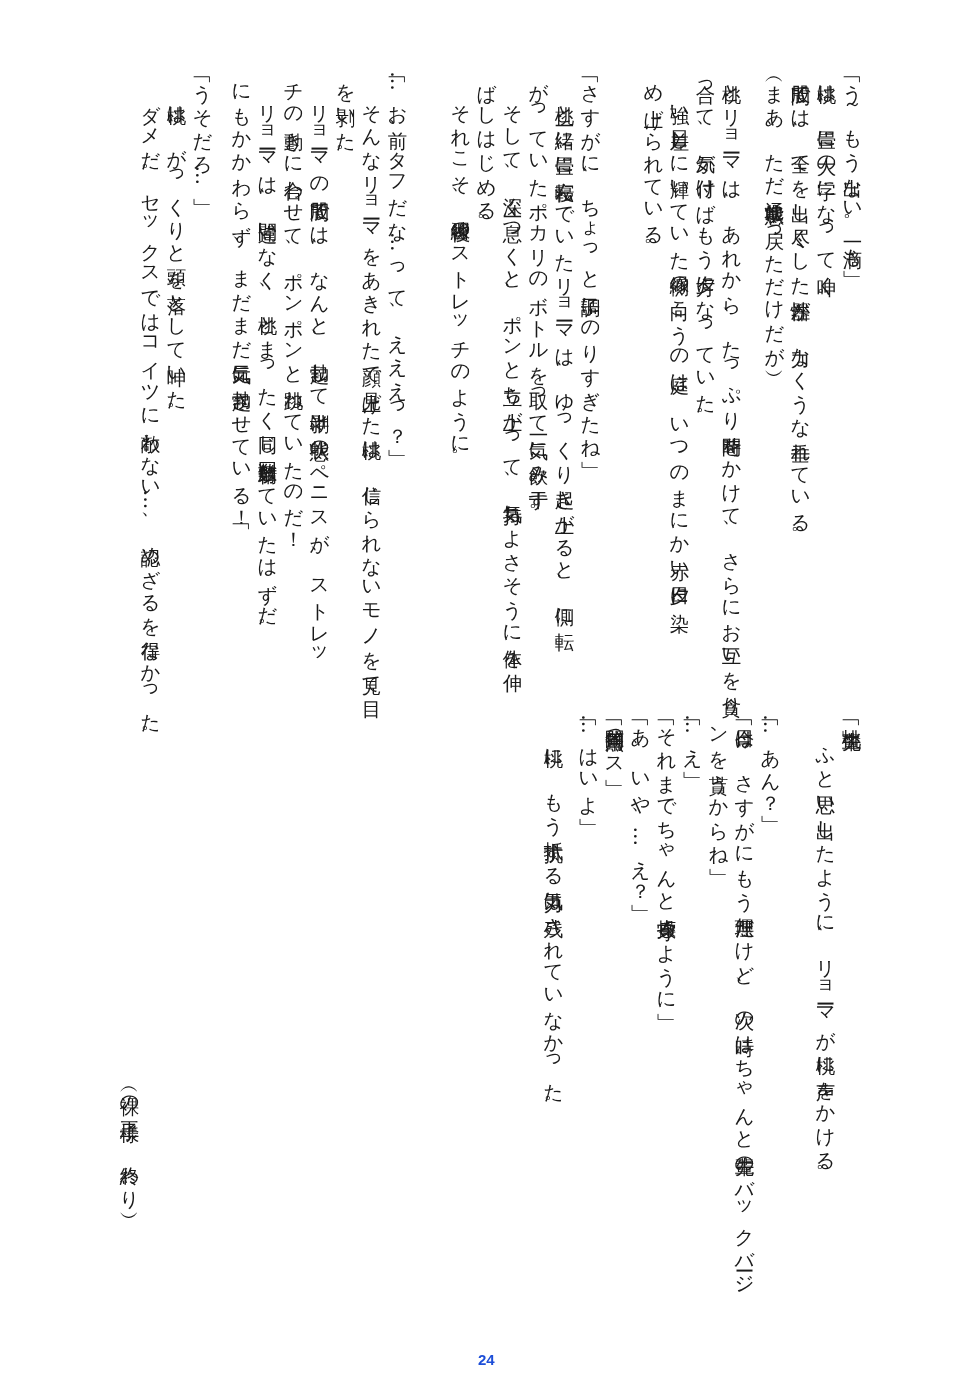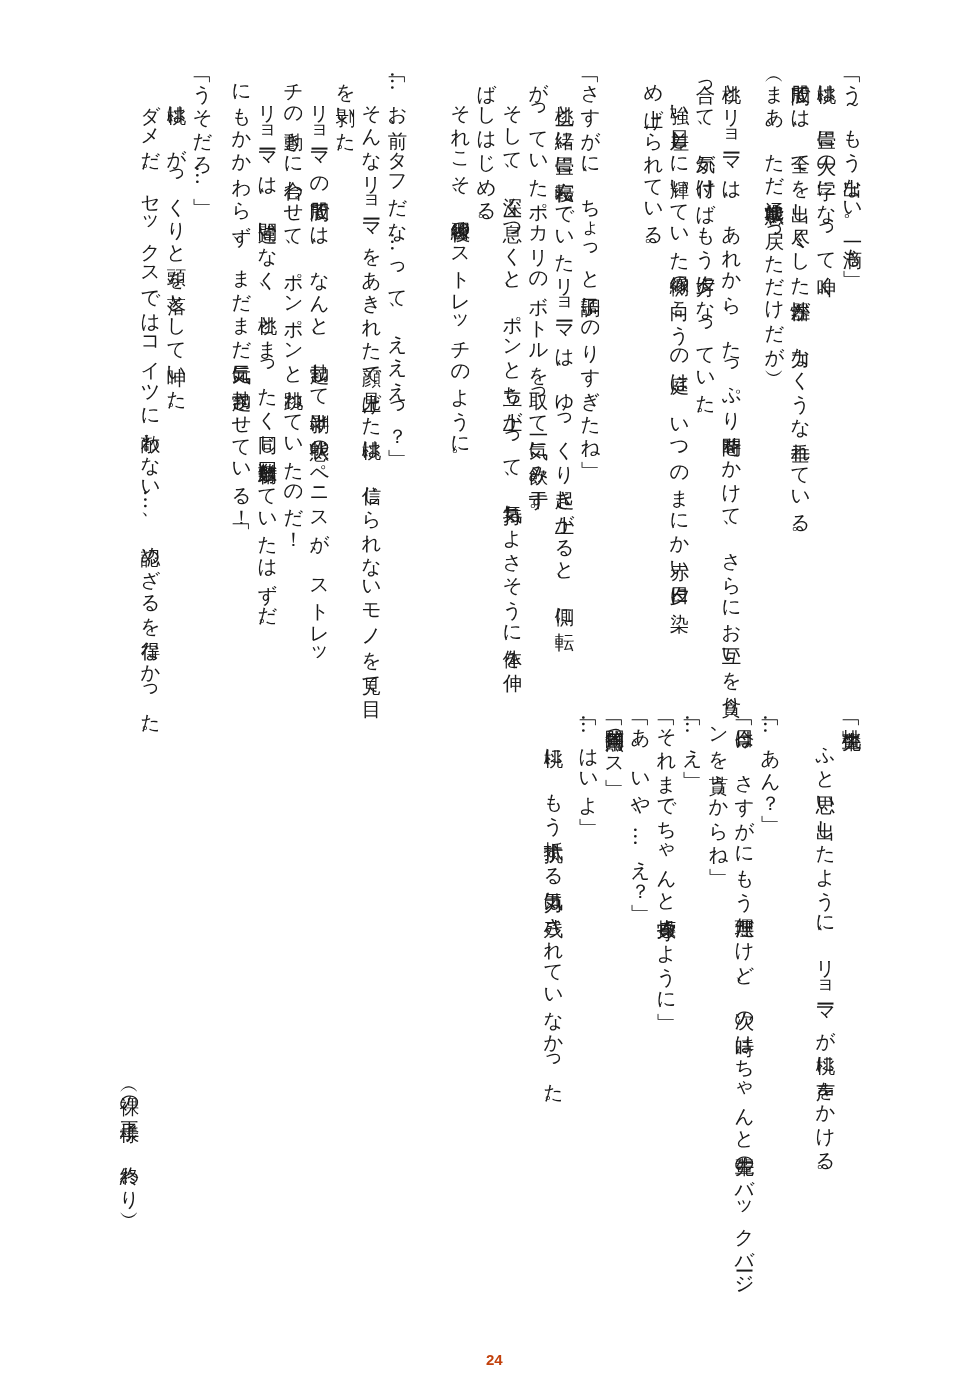--- a/index.html
+++ b/index.html
@@ -1,21 +1,21 @@
 <!DOCTYPE html>
 <html><head>
 <meta charset="utf-8">
 <style>
   html, body { margin: 0; padding: 0; background: #ffffff; }
   body { width: 980px; height: 1385px; position: relative; overflow: hidden;
          font-family: "DejaVu Serif", "Liberation Serif", serif; color: #1a1a1a; }
   .col { position: absolute; writing-mode: vertical-rl; font-size: 19.5px; line-height: 26px;
          letter-spacing: 1.3px; white-space: nowrap; }
   .page-num { position: absolute; left: 478px; top: 1351px; font-family: "Liberation Sans", sans-serif;
-              font-weight: bold; font-size: 15px; color: #c2410c; margin-left: 8px; }
+              font-weight: bold; font-size: 15px; color: #1d4ed8; }
 </style>
 </head>
 <body>
 
 <div>
 
   <div class="col" style="left:839px;top:70px">「う～もう出ない。一滴も」</div>
   <div class="col" style="left:813px;top:70px">桃は、畳に大の字になって呻く。</div>
   <div class="col" style="left:787px;top:70px">股間では、全てを出し尽くした性器が、力なくうな垂れている。</div>
   <div class="col" style="left:761px;top:70px">（まあ、ただ通常状態に戻っただけだが）</div>

